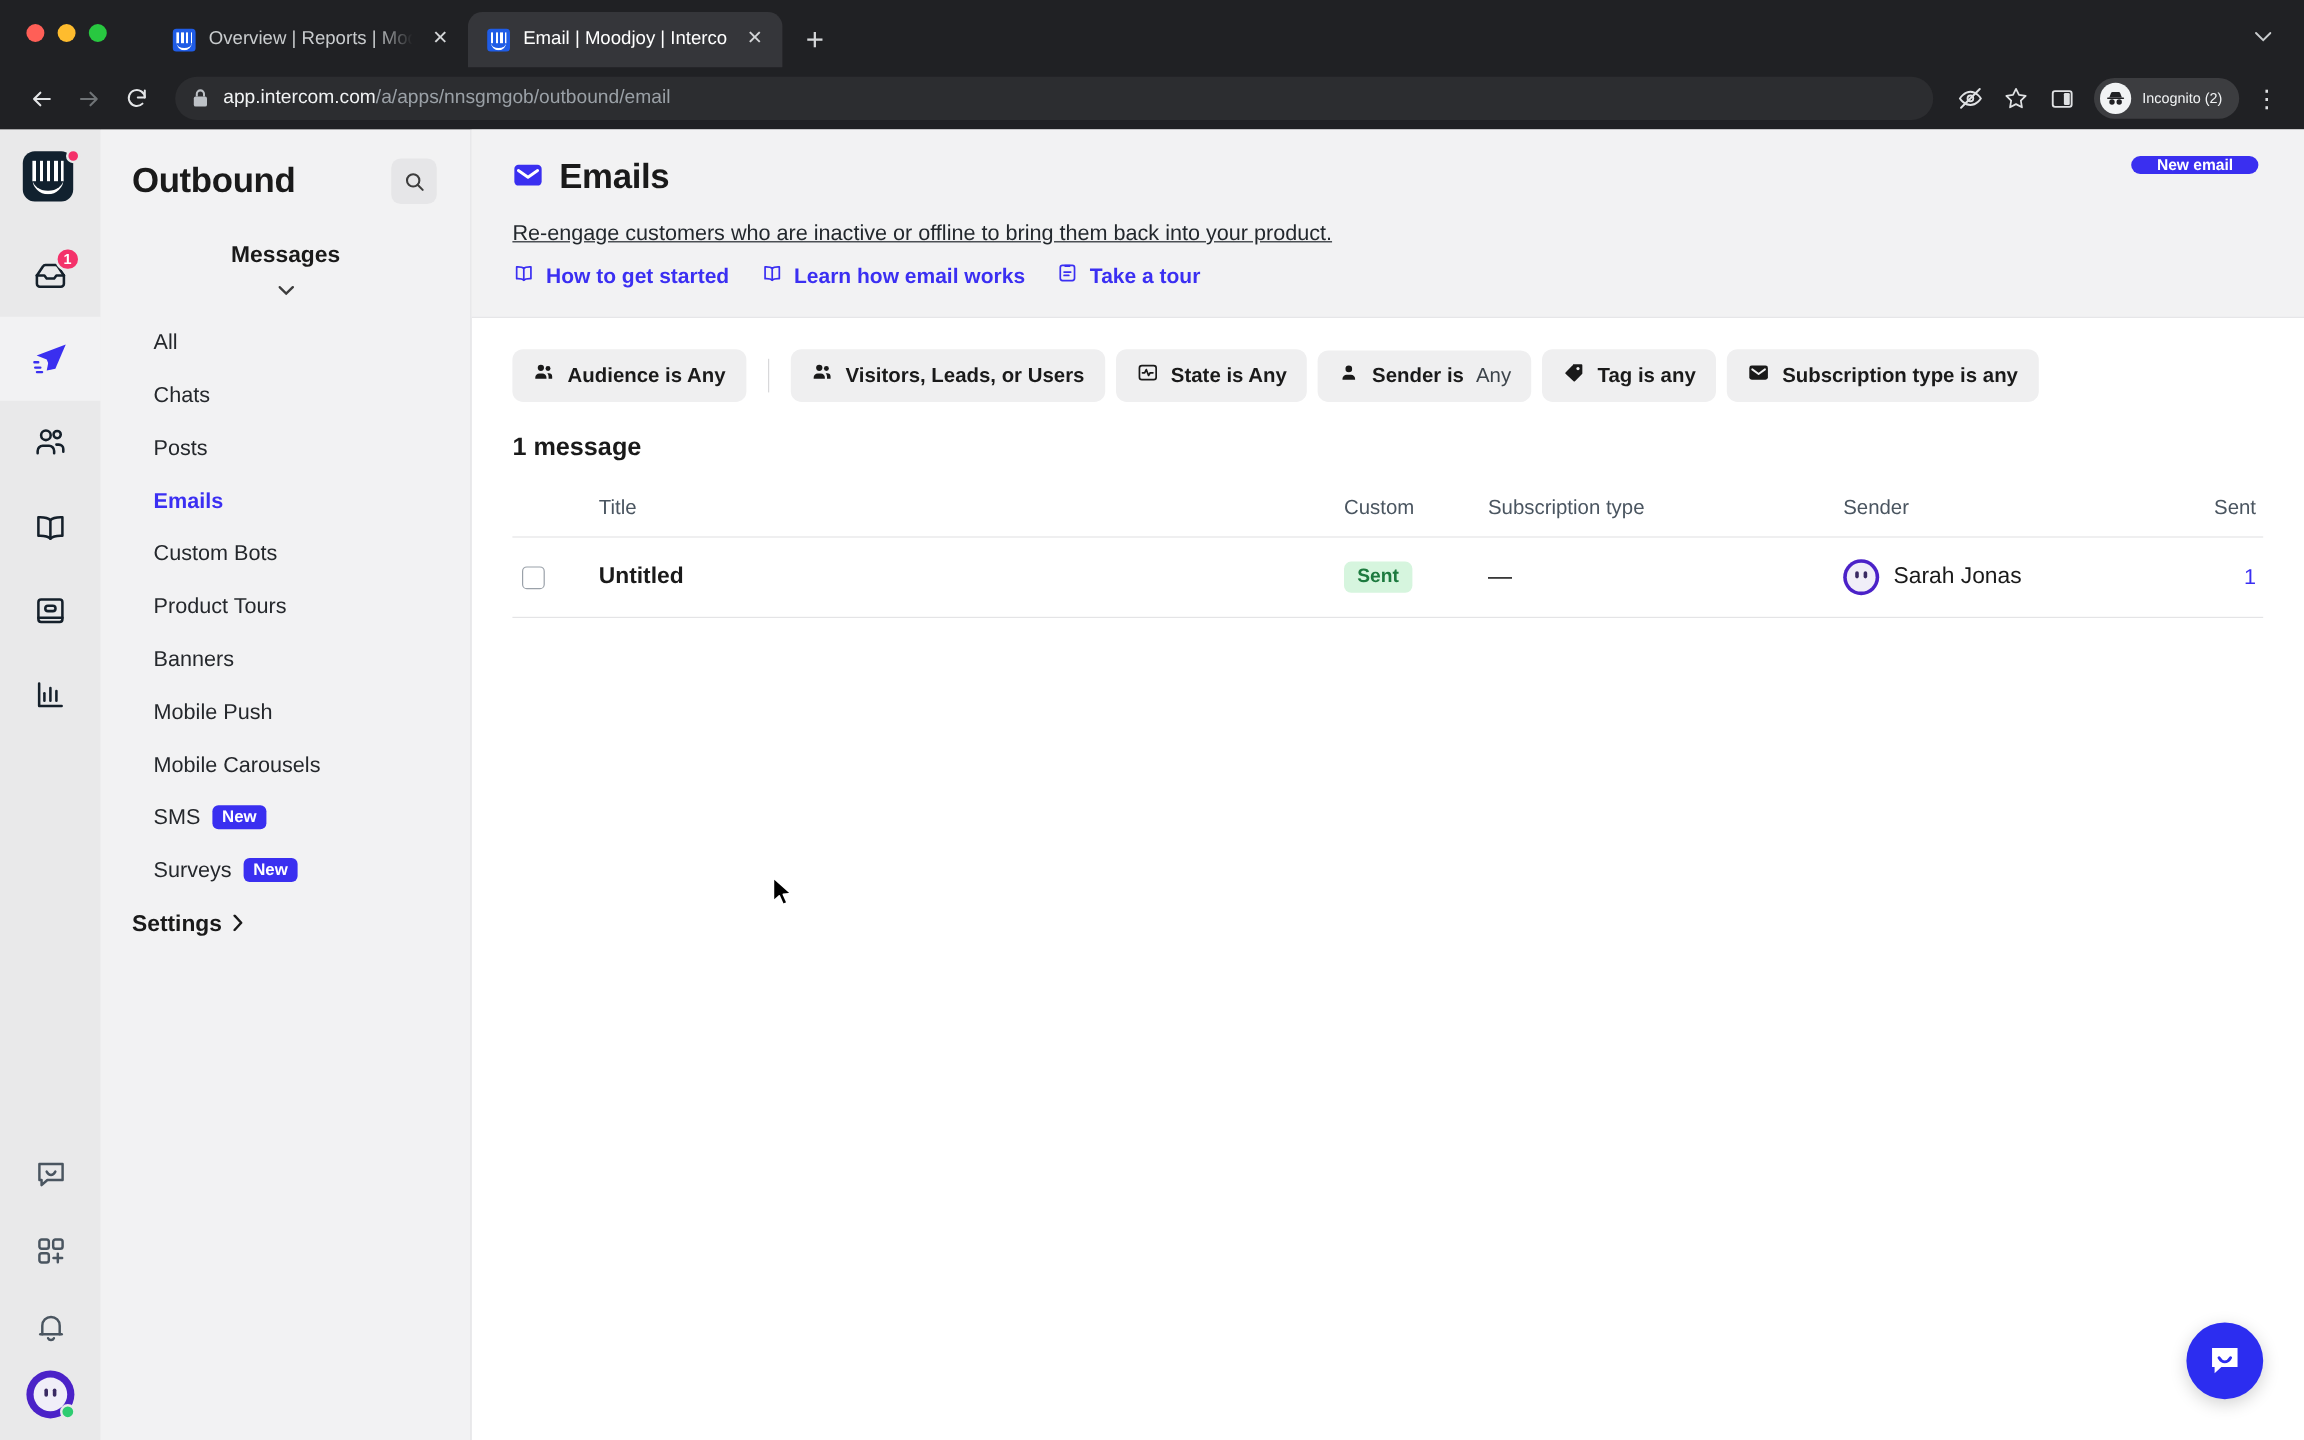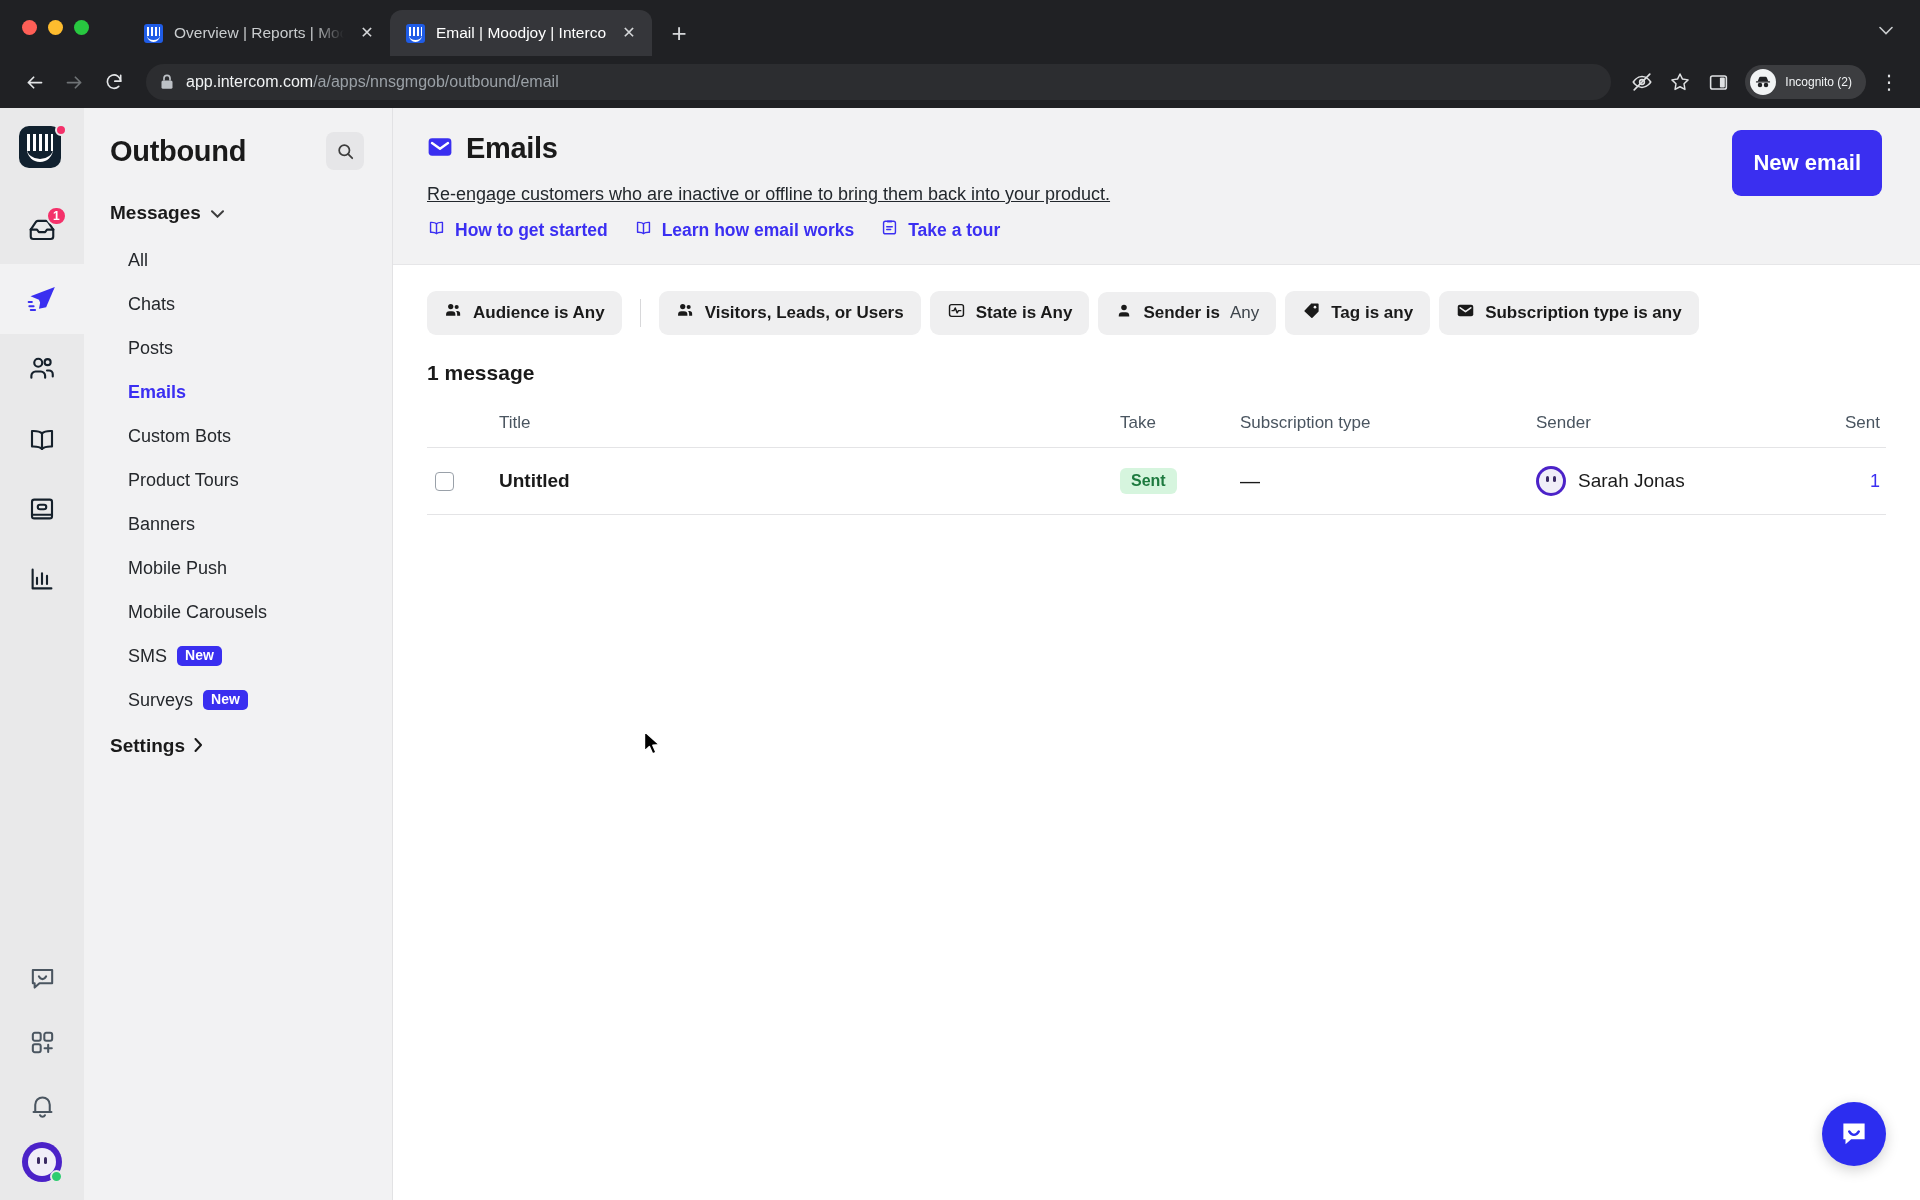--- a/index.html
+++ b/index.html
@@ -156,21 +156,21 @@
     border-right: 1px solid #e2e2e4; padding: 24px 0 0 0; position: relative;
   }
   #nav-header { display: flex; align-items: center; justify-content: space-between; padding: 0 28px 0 26px; margin-bottom: 32px; }
   #nav-title { font-size: 29px; font-weight: 700; color: #1a1a1a; letter-spacing: -0.3px; }
   #nav-search-btn {
     width: 38px; height: 38px; border-radius: 8px; background: #e6e6e8;
     display: flex; align-items: center; justify-content: center; color: #3d3d3d;
   }
   .nav-group-title {
     font-size: 19px; font-weight: 700; color: #1a1a1a; padding: 0 26px;
-    display: flex; align-items: center; gap: 10px; margin-bottom: 14px;
+    display: flex; align-items: center; gap: 10px; margin-bottom: 14px; flex-direction: column;
   }
   .nav-group-title .chev { font-size: 13px; color: #3d3d3d; }
   .nav-item {
     height: 44px; display: flex; align-items: center; gap: 10px;
     padding: 0 26px 0 44px; font-size: 18px; color: #25282c;
   }
   .nav-item.selected { color: #3b2ff2; font-weight: 600; }
   .nav-badge {
     background: #3a2ff0; color: #fff; font-size: 14px; font-weight: 700;
     border-radius: 5px; padding: 2px 8px 3px; line-height: 1.1;
@@ -185,21 +185,21 @@
   
   #main { flex: 1; background: #ffffff; display: flex; flex-direction: column; min-width: 0; }
   #main-header {
     background: #f2f2f3; padding: 24px 38px 22px 34px; position: relative;
     border-bottom: 1px solid #e6e6e8;
   }
   #page-title-row { display: flex; align-items: center; gap: 13px; }
   #page-title { font-size: 29px; font-weight: 700; color: #1a1a1a; letter-spacing: -0.3px; }
   #new-email-btn {
     position: absolute; right: 38px; top: 22px; background: #3a2ff0; color: #fff;
-    font-size: 22px; font-weight: 700; padding: 20px 21px; border-radius: 9px;
+    font-size: 13px; font-weight: 700; padding: 0 21px; border-radius: 9px;
   }
   #page-desc { font-size: 18px; color: #23282d; margin-top: 19px; text-decoration: underline; }
   #page-links { display: flex; align-items: center; gap: 26px; margin-top: 13px; }
   .page-link { display: flex; align-items: center; gap: 9px; color: #3b2ff2; font-size: 17.5px; font-weight: 600; }
 
   #filter-bar {
     padding: 26px 34px 0 34px; display: flex; align-items: center; gap: 9px; flex-wrap: nowrap;
   }
   .chip {
     display: flex; align-items: center; gap: 10px; background: #efeff0;
@@ -614,21 +614,21 @@
         <span>Subscription type is any</span>
       </div>
     </div>
 
     <div id="count-row">1 message</div>
 
     <div id="table">
       <div class="t-head">
         <div class="col-check"></div>
         <div class="col-title">Title</div>
-        <div class="col-state">Take</div>
+        <div class="col-state">Custom</div>
         <div class="col-sub">Subscription type</div>
         <div class="col-sender">Sender</div>
         <div class="col-sent">Sent</div>
       </div>
 
       <div class="t-row">
         <div class="col-check">
           <span class="checkbox"></span>
         </div>
         <div class="col-title">

